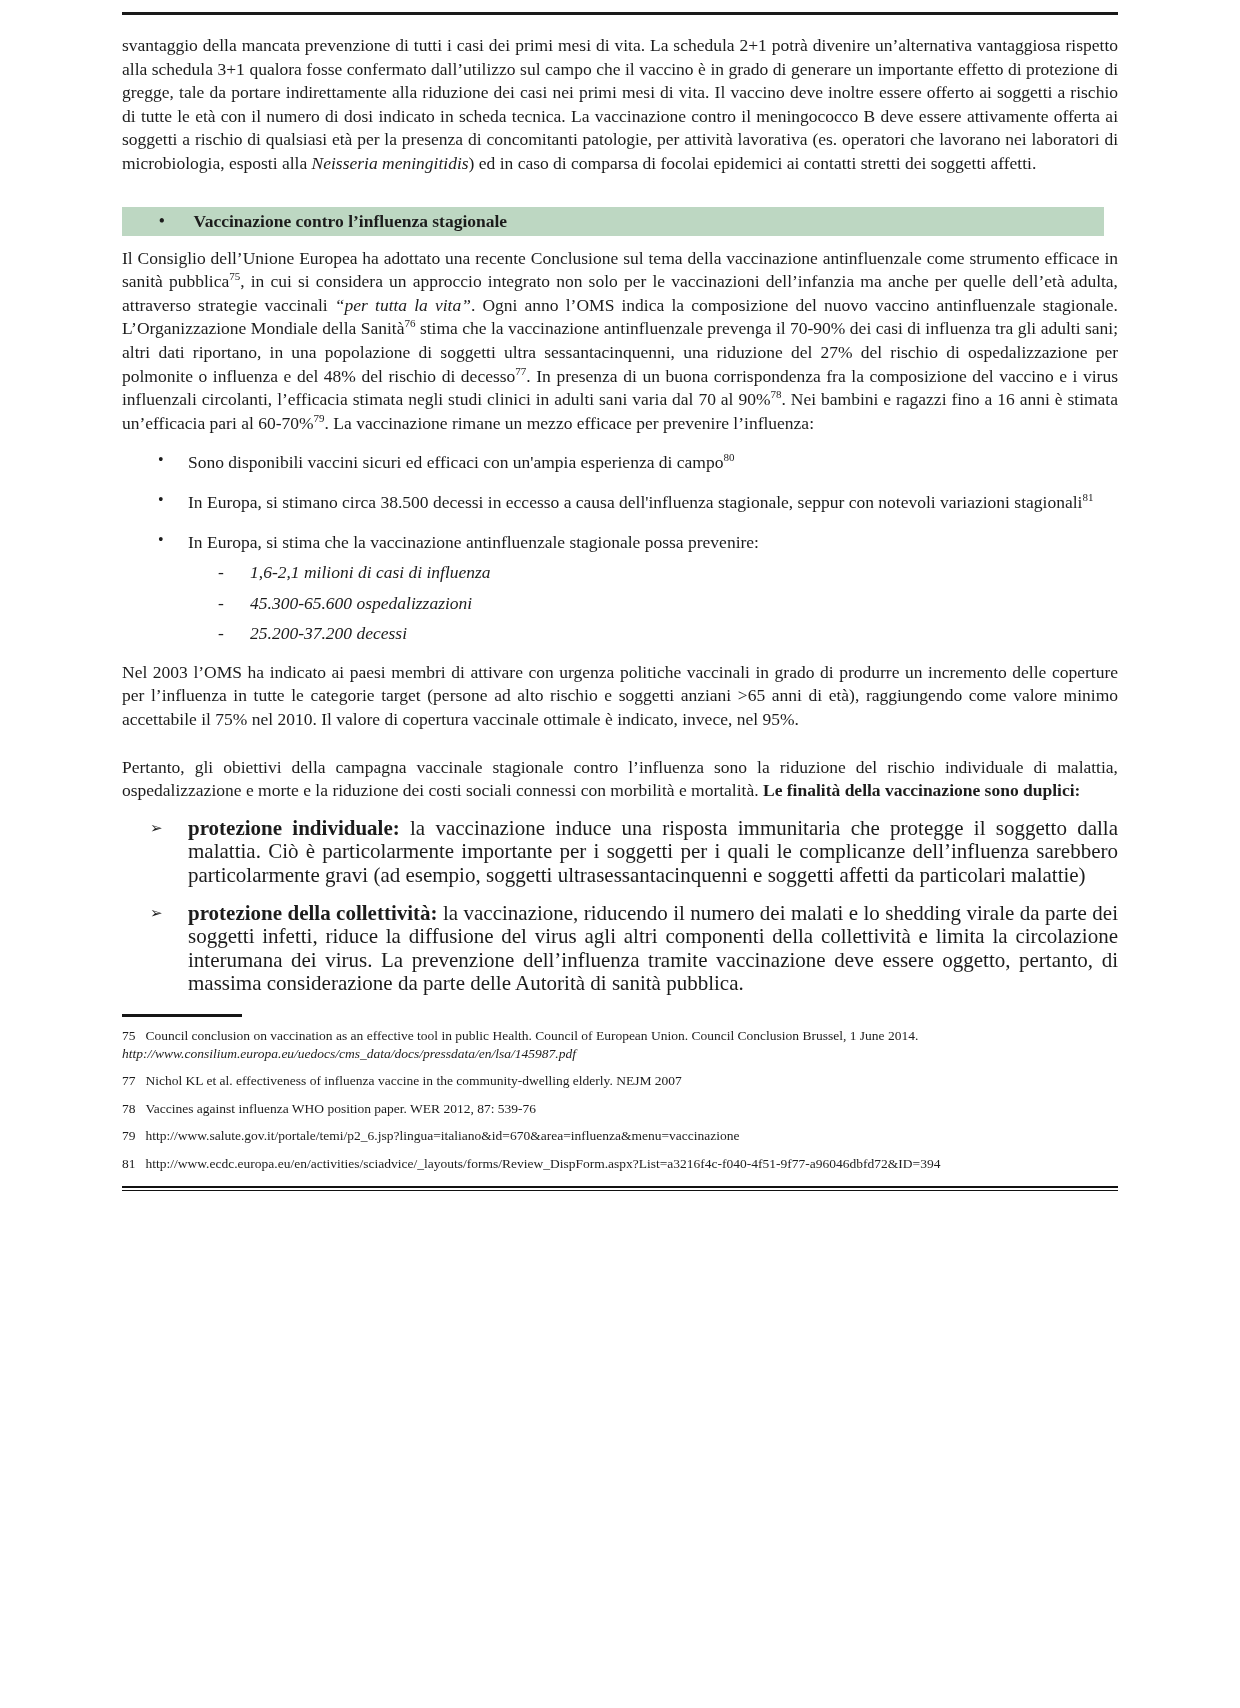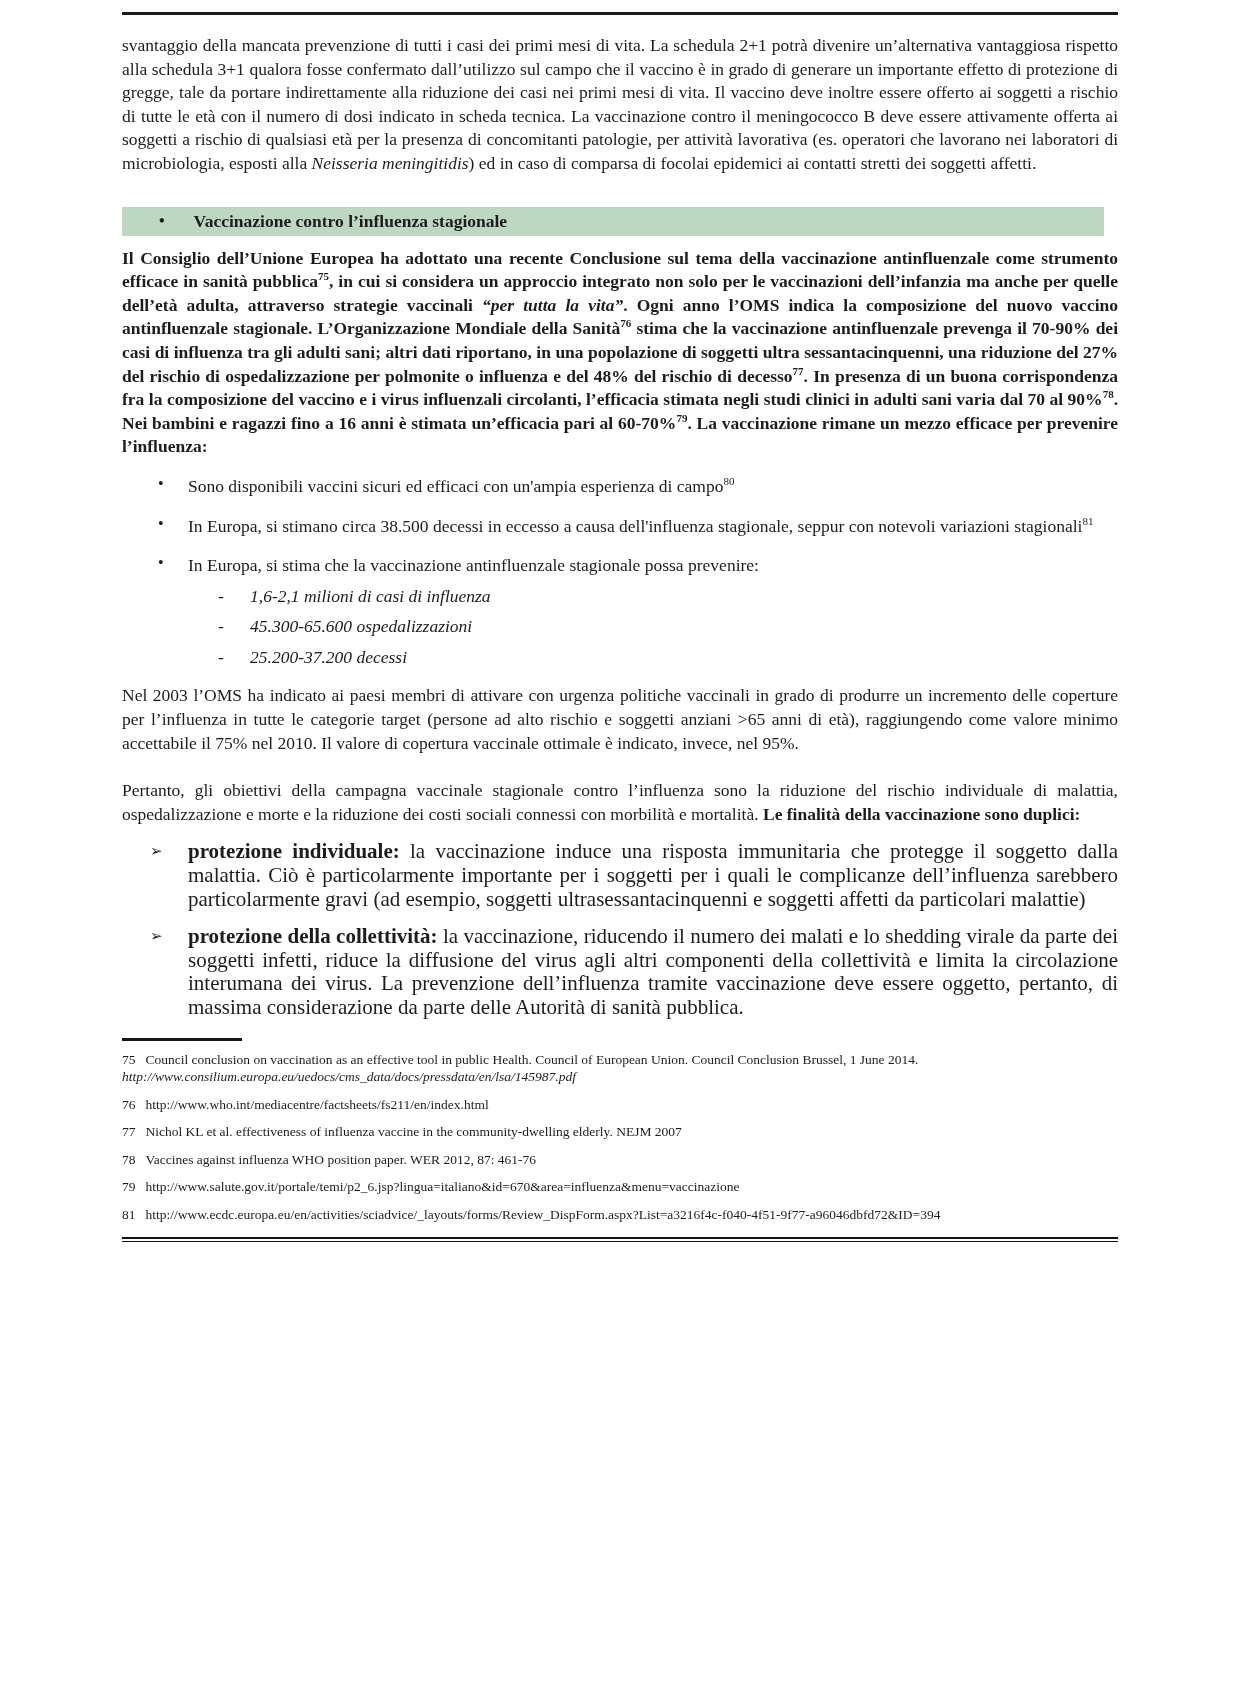--- a/index.html
+++ b/index.html
@@ -14,21 +14,21 @@
 
   
   .running-header { margin-top:104px; text-align:right; white-space:nowrap; }
   .chap-initial { font-size:23px; letter-spacing:2px; }
   .chap-rest { font-size:15px; letter-spacing:1.6px; }
   .top-rule { margin-top:12px; border-top:3px solid #1a1a1a; }
 
   
   .body-par { font-size:17.5px; line-height:23.6px; text-align:justify; }
   .p-intro { margin-top:19px; }
-  .p-consiglio { margin-top:11px;font-weight:bold; }
+  .p-consiglio { margin-top:11px; }
   .p-oms { margin-top:15px; }
   .p-obiettivi { margin-top:24px; }
 
   
   .section-bar { margin-top:31px; margin-right:14px; height:29px; display:flex; align-items:center; }
   .bar-bullet { margin-left:37px; font-size:16px; font-weight:bold; }
   .bar-label { margin-left:29px; font-size:17.5px; font-weight:bold; }
 
   
   .bullets { margin-top:13px; }
@@ -123,27 +123,24 @@
     </div>
   </div>
 
   <div class="fn-sep"></div>
 
   <div class="footnotes">
     <div class="fn">
       <span class="fn-num">75</span><span><span>Council conclusion on vaccination as an effective tool in public Health. Council of European Union. Council Conclusion Brussel, 1 June 2014. </span><span class="i">http://www.consilium.europa.eu/uedocs/cms_data/docs/pressdata/en/lsa/145987.pdf</span></span>
     </div>
     <div class="fn">
-      <span class="fn-num">76</span><span><span>http://www.who.int/mediacentre/factsheets/fs211/en/index.html</span></span>
-    </div>
-    <div class="fn">
       <span class="fn-num">77</span><span><span>Nichol KL et al. effectiveness of influenza vaccine in the community-dwelling elderly. NEJM 2007</span></span>
     </div>
     <div class="fn">
-      <span class="fn-num">78</span><span><span>Vaccines against influenza WHO position paper. WER 2012, 87: 461-76</span></span>
+      <span class="fn-num">78</span><span><span>Vaccines against influenza WHO position paper. WER 2012, 87: 539-76</span></span>
     </div>
     <div class="fn">
       <span class="fn-num">79</span><span><span>http://www.salute.gov.it/portale/temi/p2_6.jsp?lingua=italiano&amp;id=670&amp;area=influenza&amp;menu=vaccinazione</span></span>
     </div>
     <div class="fn">
       <span class="fn-num">81</span><span><span>http://www.ecdc.europa.eu/en/activities/sciadvice/_layouts/forms/Review_DispForm.aspx?List=a3216f4c-f040-4f51-9f77-a96046dbfd72&amp;ID=394</span></span>
     </div>
   </div>
 
   <div class="bottom-rule"></div>

